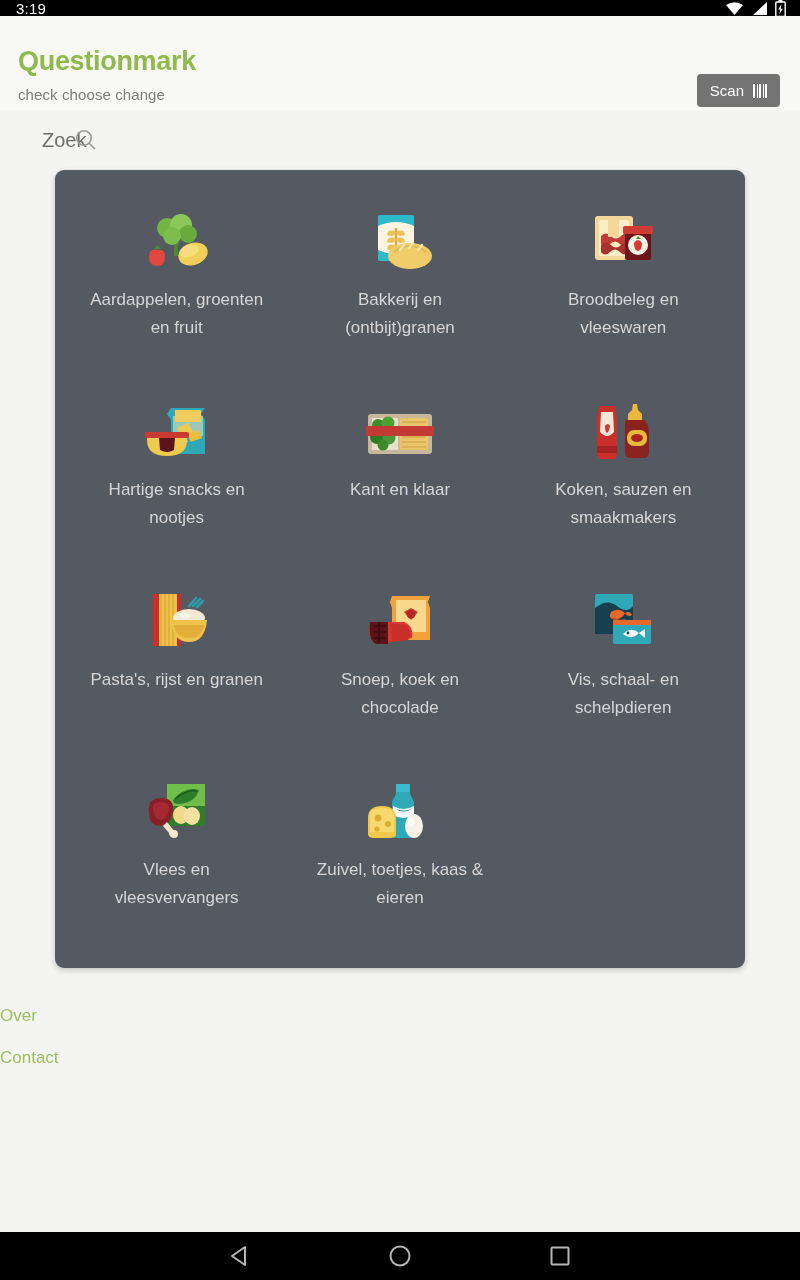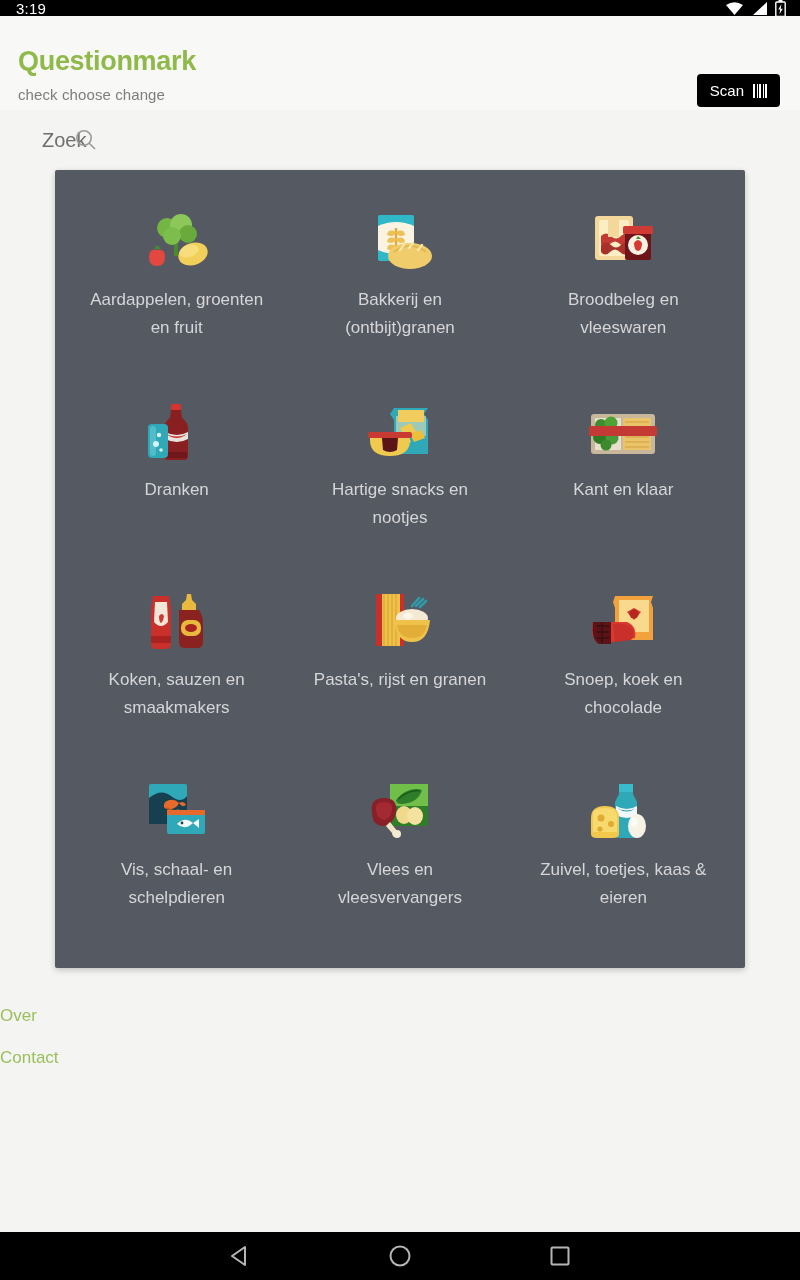--- a/index.html
+++ b/index.html
@@ -61,21 +61,21 @@
     color: #7d7d7d;
     font-size: 15px;
     line-height: 1;
     margin-top: 12px;
     letter-spacing: 0.1px;
   }
   .scan-button {
     position: absolute;
     right: 20px;
     top: 58px;
-    background: #000000;
+    background: #737373;
     border: none;
     border-radius: 4px;
     color: #ffffff;
     font-family: "Liberation Sans", sans-serif;
     font-size: 15px;
     padding: 8px 13px;
     display: flex;
     align-items: center;
     gap: 9px;
     cursor: pointer;
@@ -121,21 +121,21 @@
     width: 400px;
     padding-left: 12px;
   }
   .search-input::placeholder { color: #6f6f6f; opacity: 1; }
 
   
   .category-panel {
     margin: 0 auto;
     width: 690px;
     background: #555962;
-    border-radius: 2px;
+    border-radius: 9px;
     box-shadow: 0 2px 6px rgba(0,0,0,0.22);
     padding: 22px 10px 16px 10px;
     display: grid;
     grid-template-columns: repeat(3, 1fr);
   }
   .category-tile {
     padding: 14px 6px 20px 6px;
     display: flex;
     flex-direction: column;
     align-items: center;
@@ -300,37 +300,20 @@
         <rect x="38" y="18" width="26" height="30" rx="2" fill="#6f1418"></rect>
         <rect x="36" y="14" width="30" height="8" rx="1.5" fill="#cf3a34"></rect>
         <circle cx="51" cy="33" r="10" fill="#f6f1e3"></circle>
         <path d="M47 31 q4 -6 8 0 q0 7 -4 8 q-4 -1 -4 -8 Z" fill="#d8382f"></path>
         <path d="M49 27 l2 -3 l3 3 Z" fill="#4f8c35"></path>
       </svg>
     </div>
     <div class="tile-label">Broodbeleg en vleeswaren</div>
   </div>
 
-  <div class="category-tile">
-    <div class="tile-art">
-      <svg width="72" height="62" viewBox="0 0 72 62">
-        <rect x="30" y="2" width="10" height="6" rx="1.5" fill="#d8332e"></rect>
-        <path d="M30 8 L40 8 L41 16 Q47 20 47 27 L47 54 Q47 58 43 58 L27 58 Q23 58 23 54 L23 27 Q23 20 29 16 Z" fill="#8a1f22"></path>
-        <path d="M24 30 q12 6 23 0 l0 7 q-11 6 -23 0 Z" fill="#e8e4dd"></path>
-        <path d="M25 32 q11 5 21 0 q-10 8 -21 0 Z" fill="#c92e2b"></path>
-        <rect x="24" y="50" width="22" height="6" fill="#6f171a"></rect>
-        <rect x="7" y="22" width="20" height="34" rx="4" fill="#2fa8b8"></rect>
-        <rect x="9" y="24" width="6" height="30" rx="3" fill="#5fc5d1" opacity="0.7"></rect>
-        <circle cx="18" cy="33" r="2.2" fill="#d6f2f6"></circle>
-        <circle cx="15" cy="42" r="3" fill="#d6f2f6"></circle>
-        <circle cx="20" cy="48" r="1.8" fill="#d6f2f6"></circle>
-      </svg>
-    </div>
-    <div class="tile-label">Dranken</div>
-  </div>
 
   <div class="category-tile">
     <div class="tile-art">
       <svg width="72" height="62" viewBox="0 0 72 62">
         <path d="M30 6 L64 6 L60 12 L64 18 L64 52 L30 52 L30 18 L26 12 L30 6 Z" fill="#2fa8b8"></path>
         <path d="M32 14 L62 14 L62 34 L32 34 Z" fill="#f4e6b8" opacity="0.55"></path>
         <path d="M34 8 L60 8 L60 20 L34 20 Z" fill="#f2cd5e"></path>
         <path d="M36 26 l11 -5 l5 9 l-11 5 Z" fill="#f0c94f"></path>
         <path d="M46 32 l11 -4 l4 8 l-11 4 Z" fill="#ecbe3c"></path>
         <path d="M34 36 l10 -3 l3 7 l-10 3 Z" fill="#f3d470"></path>

